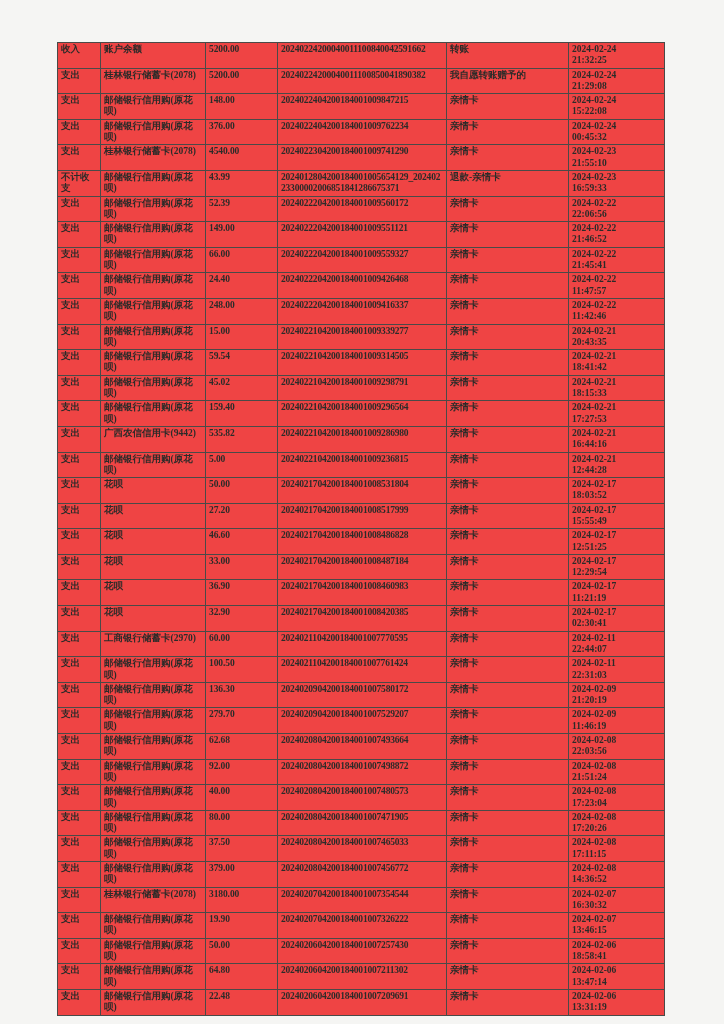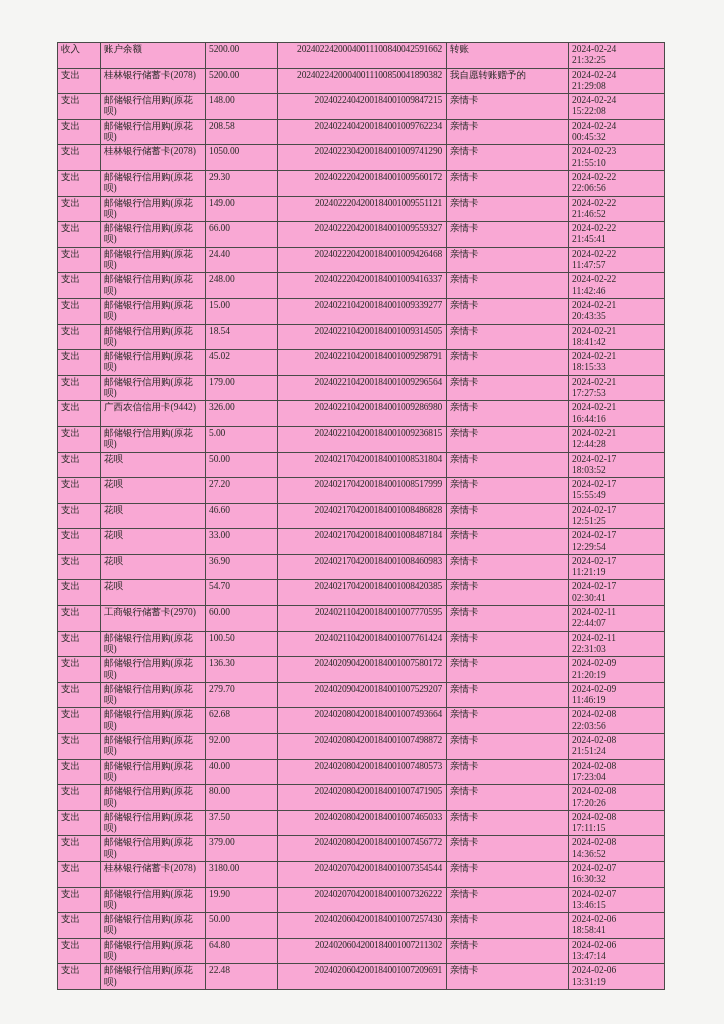--- a/index.html
+++ b/index.html
@@ -15,40 +15,41 @@
     background: #f5f5f3;
     overflow: hidden;
   }
   table.txn-table {
     position: absolute;
     left: 57px;
     top: 42px;
     width: 607px;
     border-collapse: collapse;
     table-layout: fixed;
-    background: #f9a8d4;
+    background: #ef4444;
+    font-weight: bold;
   }
   table.txn-table td {
     border: 1px solid #4a4a48;
     vertical-align: top;
     padding: 1px 4px 1px 3px;
     font-size: 9.5px;
     line-height: 11.3px;
     color: #2b2b29;
     word-break: break-word;
     overflow: hidden;
   }
   table.txn-table tr { height: 24.4px; }
   col.c-type   { width: 43px; }
   col.c-acct   { width: 105px; }
   col.c-amt    { width: 72px; }
   col.c-id     { width: 169px; }
   col.c-note   { width: 122px; }
   col.c-date   { width: 96px; }
-  td.id-cell   { word-break: break-all; letter-spacing: -0.2px; text-align: right; }
+  td.id-cell   { word-break: break-all; letter-spacing: -0.2px; }
   td.amt-cell  { letter-spacing: -0.1px; margin-left: 27px; }
   .dt-line { display: block; }
 </style>
 </head>
 <body>
 
 <div class="page">
   <table class="txn-table">
     <colgroup>
       <col class="c-type">
@@ -91,46 +92,57 @@
     <td>亲情卡</td>
     <td>
       <span class="dt-line">2024-02-24</span>
       <span class="dt-line">15:22:08</span>
     </td>
   </tr>
 
   <tr>
     <td>支出</td>
     <td>邮储银行信用购(原花呗)</td>
-    <td class="amt-cell">208.58</td>
+    <td class="amt-cell">376.00</td>
     <td class="id-cell">2024022404200184001009762234</td>
     <td>亲情卡</td>
     <td>
       <span class="dt-line">2024-02-24</span>
       <span class="dt-line">00:45:32</span>
     </td>
   </tr>
 
   <tr>
     <td>支出</td>
     <td>桂林银行储蓄卡(2078)</td>
-    <td class="amt-cell">1050.00</td>
+    <td class="amt-cell">4540.00</td>
     <td class="id-cell">2024022304200184001009741290</td>
     <td>亲情卡</td>
     <td>
       <span class="dt-line">2024-02-23</span>
       <span class="dt-line">21:55:10</span>
     </td>
   </tr>
 
-
-  <tr>
-    <td>支出</td>
-    <td>邮储银行信用购(原花呗)</td>
-    <td class="amt-cell">29.30</td>
+  <tr>
+    <td>不计收支</td>
+    <td>邮储银行信用购(原花呗)</td>
+    <td class="amt-cell">43.99</td>
+    <td class="id-cell">2024012804200184001005654129_20240223300002006851841286675371</td>
+    <td>退款-亲情卡</td>
+    <td>
+      <span class="dt-line">2024-02-23</span>
+      <span class="dt-line">16:59:33</span>
+    </td>
+  </tr>
+
+  <tr>
+    <td>支出</td>
+    <td>邮储银行信用购(原花呗)</td>
+    <td class="amt-cell">52.39</td>
     <td class="id-cell">2024022204200184001009560172</td>
     <td>亲情卡</td>
     <td>
       <span class="dt-line">2024-02-22</span>
       <span class="dt-line">22:06:56</span>
     </td>
   </tr>
 
   <tr>
     <td>支出</td>
@@ -188,21 +200,21 @@
     <td>亲情卡</td>
     <td>
       <span class="dt-line">2024-02-21</span>
       <span class="dt-line">20:43:35</span>
     </td>
   </tr>
 
   <tr>
     <td>支出</td>
     <td>邮储银行信用购(原花呗)</td>
-    <td class="amt-cell">18.54</td>
+    <td class="amt-cell">59.54</td>
     <td class="id-cell">2024022104200184001009314505</td>
     <td>亲情卡</td>
     <td>
       <span class="dt-line">2024-02-21</span>
       <span class="dt-line">18:41:42</span>
     </td>
   </tr>
 
   <tr>
     <td>支出</td>
@@ -212,33 +224,33 @@
     <td>亲情卡</td>
     <td>
       <span class="dt-line">2024-02-21</span>
       <span class="dt-line">18:15:33</span>
     </td>
   </tr>
 
   <tr>
     <td>支出</td>
     <td>邮储银行信用购(原花呗)</td>
-    <td class="amt-cell">179.00</td>
+    <td class="amt-cell">159.40</td>
     <td class="id-cell">2024022104200184001009296564</td>
     <td>亲情卡</td>
     <td>
       <span class="dt-line">2024-02-21</span>
       <span class="dt-line">17:27:53</span>
     </td>
   </tr>
 
   <tr>
     <td>支出</td>
     <td>广西农信信用卡(9442)</td>
-    <td class="amt-cell">326.00</td>
+    <td class="amt-cell">535.82</td>
     <td class="id-cell">2024022104200184001009286980</td>
     <td>亲情卡</td>
     <td>
       <span class="dt-line">2024-02-21</span>
       <span class="dt-line">16:44:16</span>
     </td>
   </tr>
 
   <tr>
     <td>支出</td>
@@ -308,21 +320,21 @@
     <td>亲情卡</td>
     <td>
       <span class="dt-line">2024-02-17</span>
       <span class="dt-line">11:21:19</span>
     </td>
   </tr>
 
   <tr>
     <td>支出</td>
     <td>花呗</td>
-    <td class="amt-cell">54.70</td>
+    <td class="amt-cell">32.90</td>
     <td class="id-cell">2024021704200184001008420385</td>
     <td>亲情卡</td>
     <td>
       <span class="dt-line">2024-02-17</span>
       <span class="dt-line">02:30:41</span>
     </td>
   </tr>
 
   <tr>
     <td>支出</td>

